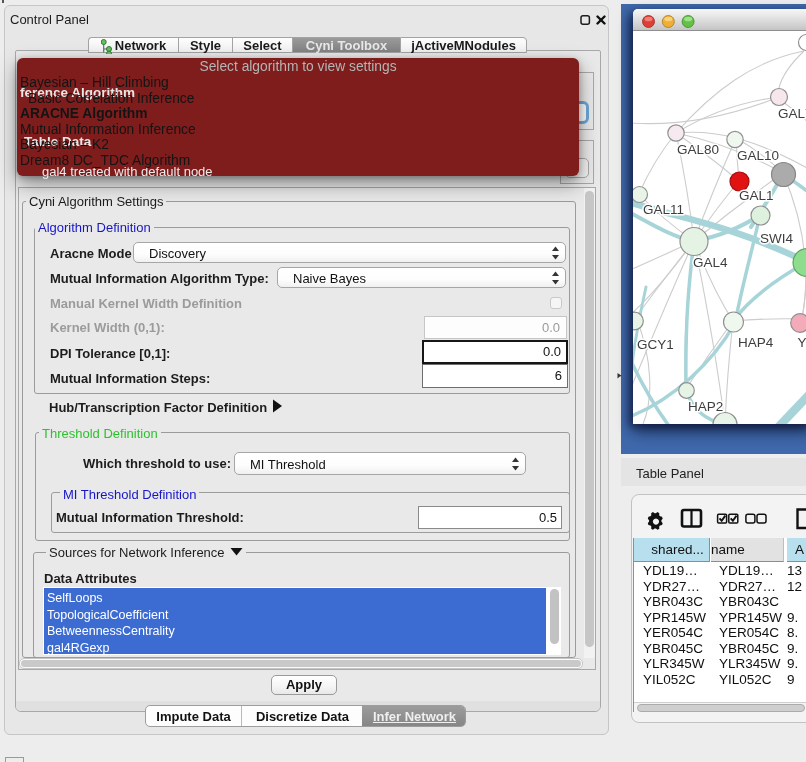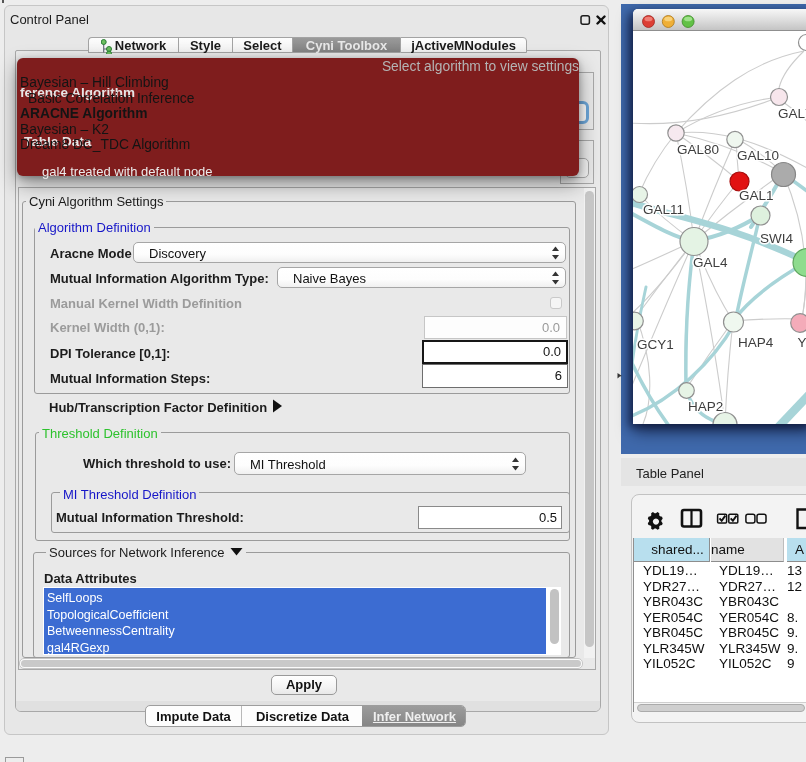--- a/index.html
+++ b/index.html
@@ -151,20 +151,21 @@
   <div class="abs" style="left:0; top:0; width:76px; height:24px; background:#b8dfee; border-right:1px solid #8d8d8d; border-bottom:1px solid #8d8d8d;
        font-size:13.5px; color:#111; text-align:center; line-height:24px; padding-left:12px;">shared...</div>
   <div class="abs" style="left:77px; top:0; width:73px; height:24px; background:#e2e2e2; border-right:1px solid #bdbdbd; border-bottom:1px solid #8d8d8d;
        font-size:13.5px; color:#111; text-align:left; line-height:24px;">name</div>
   <div class="abs" style="left:153px; top:0; width:19px; height:24px; background:#b8dfee; border-bottom:1px solid #8d8d8d;
        font-size:13.5px; color:#111; padding-left:8px; line-height:24px;">A</div>
   <div class="abs" id="tbody" style="left:0; top:25px; width:172px; height:139px; font-size:13.5px; color:#101010;">
       <div style="height:15.5px; line-height:15.5px; white-space:nowrap;"><span style="display:inline-block; width:77px; padding-left:9px;">YDL19…</span><span style="display:inline-block; width:67px; padding-left:8px;">YDL19…</span><span style="display:inline-block; padding-left:9px;">13</span></div>
       <div style="height:15.5px; line-height:15.5px; white-space:nowrap;"><span style="display:inline-block; width:77px; padding-left:9px;">YDR27…</span><span style="display:inline-block; width:67px; padding-left:8px;">YDR27…</span><span style="display:inline-block; padding-left:9px;">12</span></div>
       <div style="height:15.5px; line-height:15.5px; white-space:nowrap;"><span style="display:inline-block; width:77px; padding-left:9px;">YBR043C</span><span style="display:inline-block; width:67px; padding-left:8px;">YBR043C</span><span style="display:inline-block; padding-left:9px;"></span></div>
+      <div style="height:15.5px; line-height:15.5px; white-space:nowrap;"><span style="display:inline-block; width:77px; padding-left:9px;">YPR145W</span><span style="display:inline-block; width:67px; padding-left:8px;">YPR145W</span><span style="display:inline-block; padding-left:9px;">9.</span></div>
       <div style="height:15.5px; line-height:15.5px; white-space:nowrap;"><span style="display:inline-block; width:77px; padding-left:9px;">YER054C</span><span style="display:inline-block; width:67px; padding-left:8px;">YER054C</span><span style="display:inline-block; padding-left:9px;">8.</span></div>
       <div style="height:15.5px; line-height:15.5px; white-space:nowrap;"><span style="display:inline-block; width:77px; padding-left:9px;">YBR045C</span><span style="display:inline-block; width:67px; padding-left:8px;">YBR045C</span><span style="display:inline-block; padding-left:9px;">9.</span></div>
       <div style="height:15.5px; line-height:15.5px; white-space:nowrap;"><span style="display:inline-block; width:77px; padding-left:9px;">YLR345W</span><span style="display:inline-block; width:67px; padding-left:8px;">YLR345W</span><span style="display:inline-block; padding-left:9px;">9.</span></div>
       <div style="height:15.5px; line-height:15.5px; white-space:nowrap;"><span style="display:inline-block; width:77px; padding-left:9px;">YIL052C</span><span style="display:inline-block; width:67px; padding-left:8px;">YIL052C</span><span style="display:inline-block; padding-left:9px;">9</span></div>
     </div>
 
   <div class="abs" style="left:0px; top:164px; width:172px; height:10px; background:#f4f4f4; border-top:1px solid #cfcfcf;">
     <div style="position:absolute; left:3px; top:1px; width:168px; height:8px; background:#cfcfcf; border:1px solid #ababab; border-radius:5px;"></div>
   </div>
 </div>
@@ -294,24 +295,25 @@
   <div class="abs" style="left:216px; top:0; width:105px; height:22px; background:linear-gradient(#9c9c9c,#848484); font-size:13px; font-weight:bold; color:#efefef; text-align:center; line-height:22px;text-decoration:underline;">Infer Network</div>
 </div>
 
 <div class="abs" style="left:17px; top:58px; width:562px; height:118px; background:#7f1d1d; border-radius:6px;
      box-shadow:0 8px 20px rgba(0,0,0,.4), 0 2px 6px rgba(0,0,0,.25); z-index:50;">
   <div class="abs" style="left:3px; top:27px; font-size:13.5px; font-weight:bold; color:#e6e6e6;">ference Algorithm</div>
   <div class="abs" style="left:7px; top:76px; font-size:13.5px; font-weight:bold; color:#e6e6e6;">Table Data</div>
   <div class="abs" style="left:25px; top:106px; font-size:13px; color:#ececec;">gal4 treated with default node</div>
 </div>
 <div class="abs" style="left:17px; top:58px; width:562px; z-index:51; font-size:13.8px; color:#141414;">
-  <div style="height:17px; text-align:right; color:#b4b4b4; line-height:17px;">Select algorithm to view settings</div>
+  <div style="height:17px; text-align:center; color:#b4b4b4; line-height:17px;">Select algorithm to view settings</div>
   <div style="height:15.6px; padding-left:3px; line-height:15.6px;">Bayesian – Hill Climbing</div>
   <div style="height:15.6px; padding-left:11px; line-height:15.6px;">Basic Correlation Inference</div>
   <div style="height:15.6px; padding-left:3px; line-height:15.6px; font-weight:bold;">ARACNE Algorithm</div>
+  <div style="height:15.6px; padding-left:3px; line-height:15.6px;">Mutual Information Inference</div>
   <div style="height:15.6px; padding-left:3px; line-height:15.6px;">Bayesian – K2</div>
   <div style="height:15.6px; padding-left:3px; line-height:15.6px;">Dream8 DC_TDC Algorithm</div>
 </div>
 
 <div class="abs" style="left:2px; top:0; width:2px; height:3px; background:#555;"></div>
 <svg class="abs" style="left:617px; top:372px;" width="6" height="7" viewBox="0 0 6 7">
     <path d="M0.5,6.5 L0.5,1 L5,4 L2.8,4.4 Z" fill="#333"></path>
   </svg>
 <div class="abs" style="left:5px; top:757px; width:19px; height:10px; background:#ededed; border:1.5px solid #9a9a9a;"></div>
 

